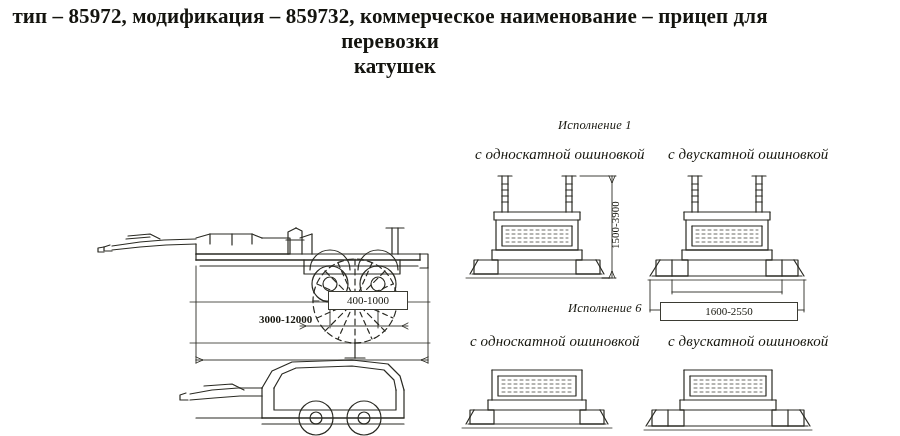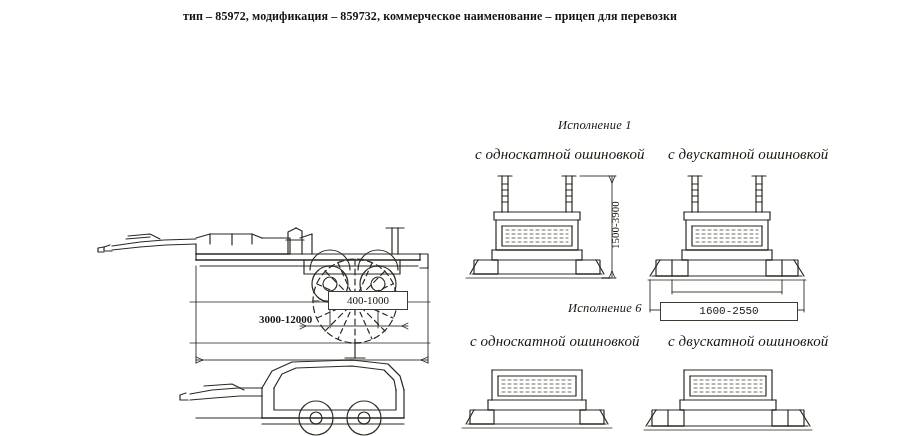--- a/index.html
+++ b/index.html
@@ -23,25 +23,24 @@
 
   
   .title-block {
     position: absolute;
     top: 4px;
     left: 0;
     width: 780px;
     text-align: center;
     font-family: "Liberation Serif", serif;
     font-weight: bold;
-    font-size: 12px;
+    font-size: 21px;
     line-height: 25px;
     color: #14140f;
     letter-spacing: 0.1px;
-    padding-left: 40px;
   }
   .title-line1 { display: block; }
   .title-line2 { display: block; padding-left: 10px; }
 
   
   #drawing {
     position: absolute;
     top: 88px;
     left: 0;
     width: 900px;
@@ -91,20 +90,21 @@
     justify-content: center;
   }
 </style>
 </head>
 <body>
 
 <div id="page">
 
   <div class="title-block">
     <span class="title-line1">тип – 85972, модификация – 859732, коммерческое наименование – прицеп для перевозки</span>
+    <span class="title-line2">катушек</span>
   </div>
 
   <div id="drawing">
 
     <svg width="900" height="348" viewBox="0 0 900 348" xmlns="http://www.w3.org/2000/svg">
       <g stroke="#2b2b24" fill="none" stroke-width="1.2" stroke-linecap="round" stroke-linejoin="round">
 
         <g>
 
           <path d="M112,158 L140,154 L164,152 L196,151"></path>
@@ -329,16 +329,16 @@
     <div class="lbl lbl-sub" style="left:668px; top:58px;">с двускатной ошиновкой</div>
     <div class="lbl lbl-sub" style="left:470px; top:245px;">с односкатной ошиновкой</div>
     <div class="lbl lbl-sub" style="left:668px; top:245px;">с двускатной ошиновкой</div>
 
     <div class="dim-box" style="left:328px; top:203px; width:78px; height:17px;">400-1000</div>
 
     <div class="dim-text" style="left:259px; top:225px;font-weight:bold;">3000-12000</div>
 
     <div class="dim-text vert" style="left:609px; top:161px;">1500-3900</div>
 
-    <div class="dim-box" style="left:660px; top:214px; width:136px; height:17px;font-family:Liberation Mono, monospace;">1600-2550</div>
+    <div class="dim-box" style="left:660px; top:214px; width:136px; height:17px;">1600-2550</div>
 
   </div>
 </div>
 
 </body></html>

